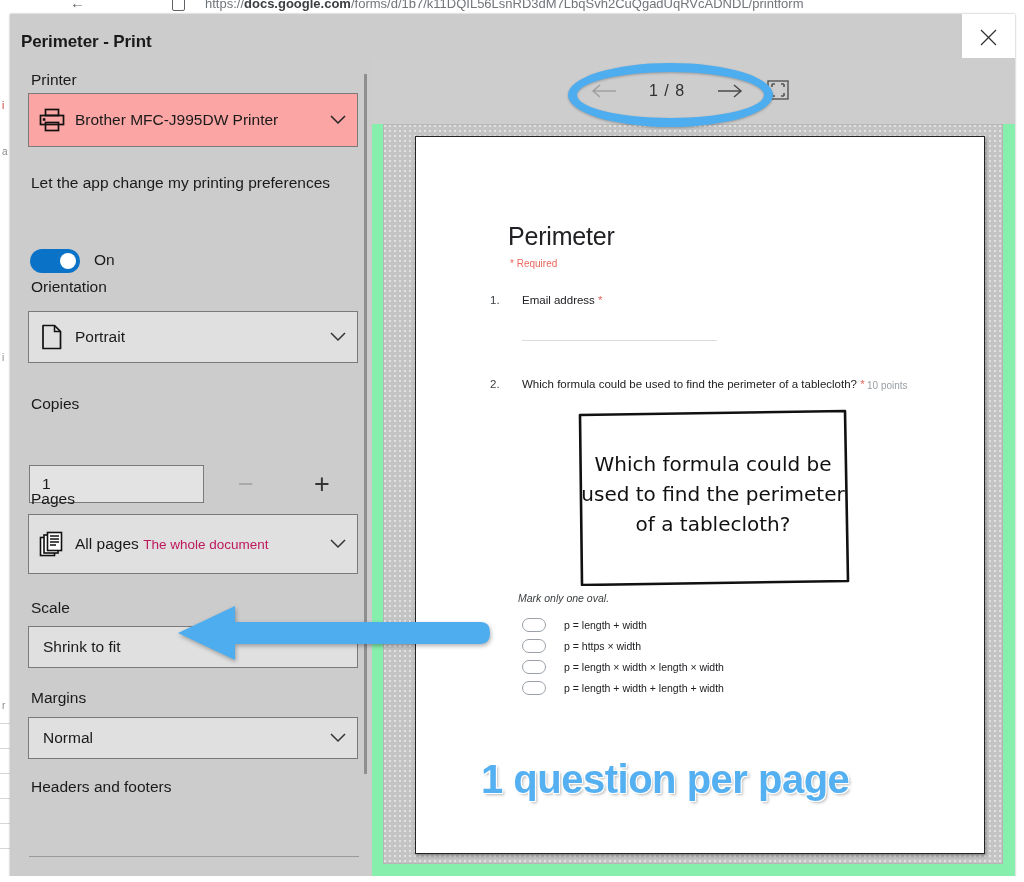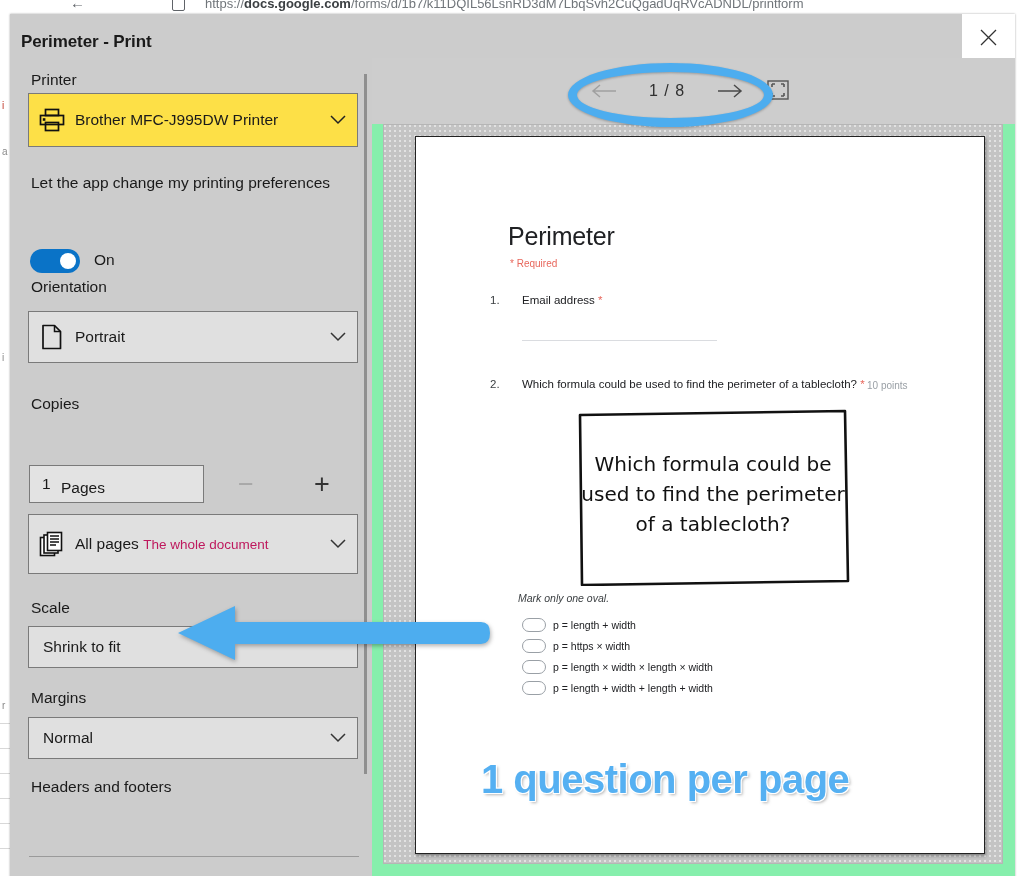--- a/index.html
+++ b/index.html
@@ -75,21 +75,21 @@
 
   
   .combo{
     position:absolute;left:18px;width:330px;
     border:1px solid #7a7a7a;
     background:#e0e0e0;
     box-sizing:border-box;
     display:flex;align-items:center;
     cursor:pointer;
   }
-  .combo.selected{background:#fde047;border-color:#7a7a7a;}
+  .combo.selected{background:#fca5a5;border-color:#7a7a7a;}
   .combo .ico{
     width:46px;flex:0 0 46px;display:flex;align-items:center;justify-content:center;
   }
   .combo .txtwrap{flex:1 1 auto;min-width:0;}
   .combo .main{font-size:15.5px;color:#1a1a1a;white-space:nowrap;}
   .combo .sub{font-size:13.5px;color:#be185d;white-space:nowrap;margin-top:1px;}
   .combo .chev{
     width:38px;flex:0 0 38px;display:flex;align-items:center;justify-content:center;
   }
   .combo.noicon .txtwrap{padding-left:14px;}
@@ -201,21 +201,21 @@
     font-size:10.5px;color:#3c4043;font-style:italic;
   }
   .opt-row{
     position:absolute;left:106px;display:flex;align-items:center;
   }
   .opt-oval{
     width:22px;height:12px;border:1.3px solid #9aa0a6;border-radius:7px;
     flex:0 0 22px;background:#fff;
   }
   .opt-label{
-    margin-left:7px;font-size:10.5px;color:#202124;white-space:nowrap;
+    margin-left:18px;font-size:10.5px;color:#202124;white-space:nowrap;
   }
 
   
   #annot-oval{
     position:absolute;left:568px;top:63px;width:205px;height:64px;
     border:9px solid #4dadef;border-radius:50%;
     box-sizing:border-box;
     filter:drop-shadow(0 1px 1px rgba(0,0,0,.25));
   }
   #annot-arrow{
@@ -311,21 +311,21 @@
             <path d="M1 1 L8 8 L15 1" stroke="#333" stroke-width="1.5" fill="none"></path>
           </svg>
       </span>
     </div>
 
     <div class="sec-label" style="top:337px;">Copies</div>
     <div id="copies-input">1</div>
     <div id="copies-minus">−</div>
     <div id="copies-plus">+</div>
 
-    <div class="sec-label" style="top:421px;margin-left:30px;">Pages</div>
+    <div class="sec-label" style="top:432px;">Pages</div>
     <div class="combo" style="top:456px;height:60px;">
       <span class="ico">
         <svg width="26" height="26" viewBox="0 0 26 26">
           <rect x="1.5" y="6.5" width="14" height="18" fill="#fff" stroke="#111" stroke-width="1.6"></rect>
           <rect x="5" y="4" width="14" height="18" fill="#fff" stroke="#111" stroke-width="1.6"></rect>
           <rect x="8.5" y="1.5" width="14" height="18" fill="#fff" stroke="#111" stroke-width="1.6"></rect>
           <path d="M11 5 H20 M11 8 H20 M11 11 H20 M11 14 H17" stroke="#111" stroke-width="1.3"></path>
         </svg>
       </span>
       <span class="txtwrap">

